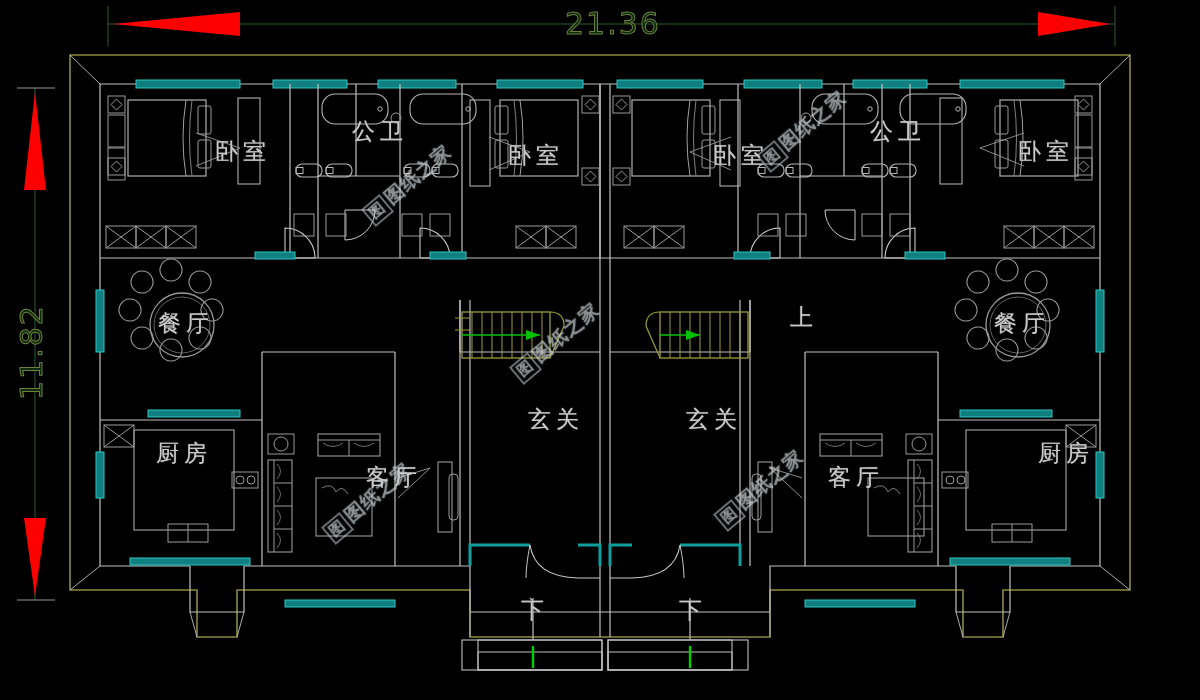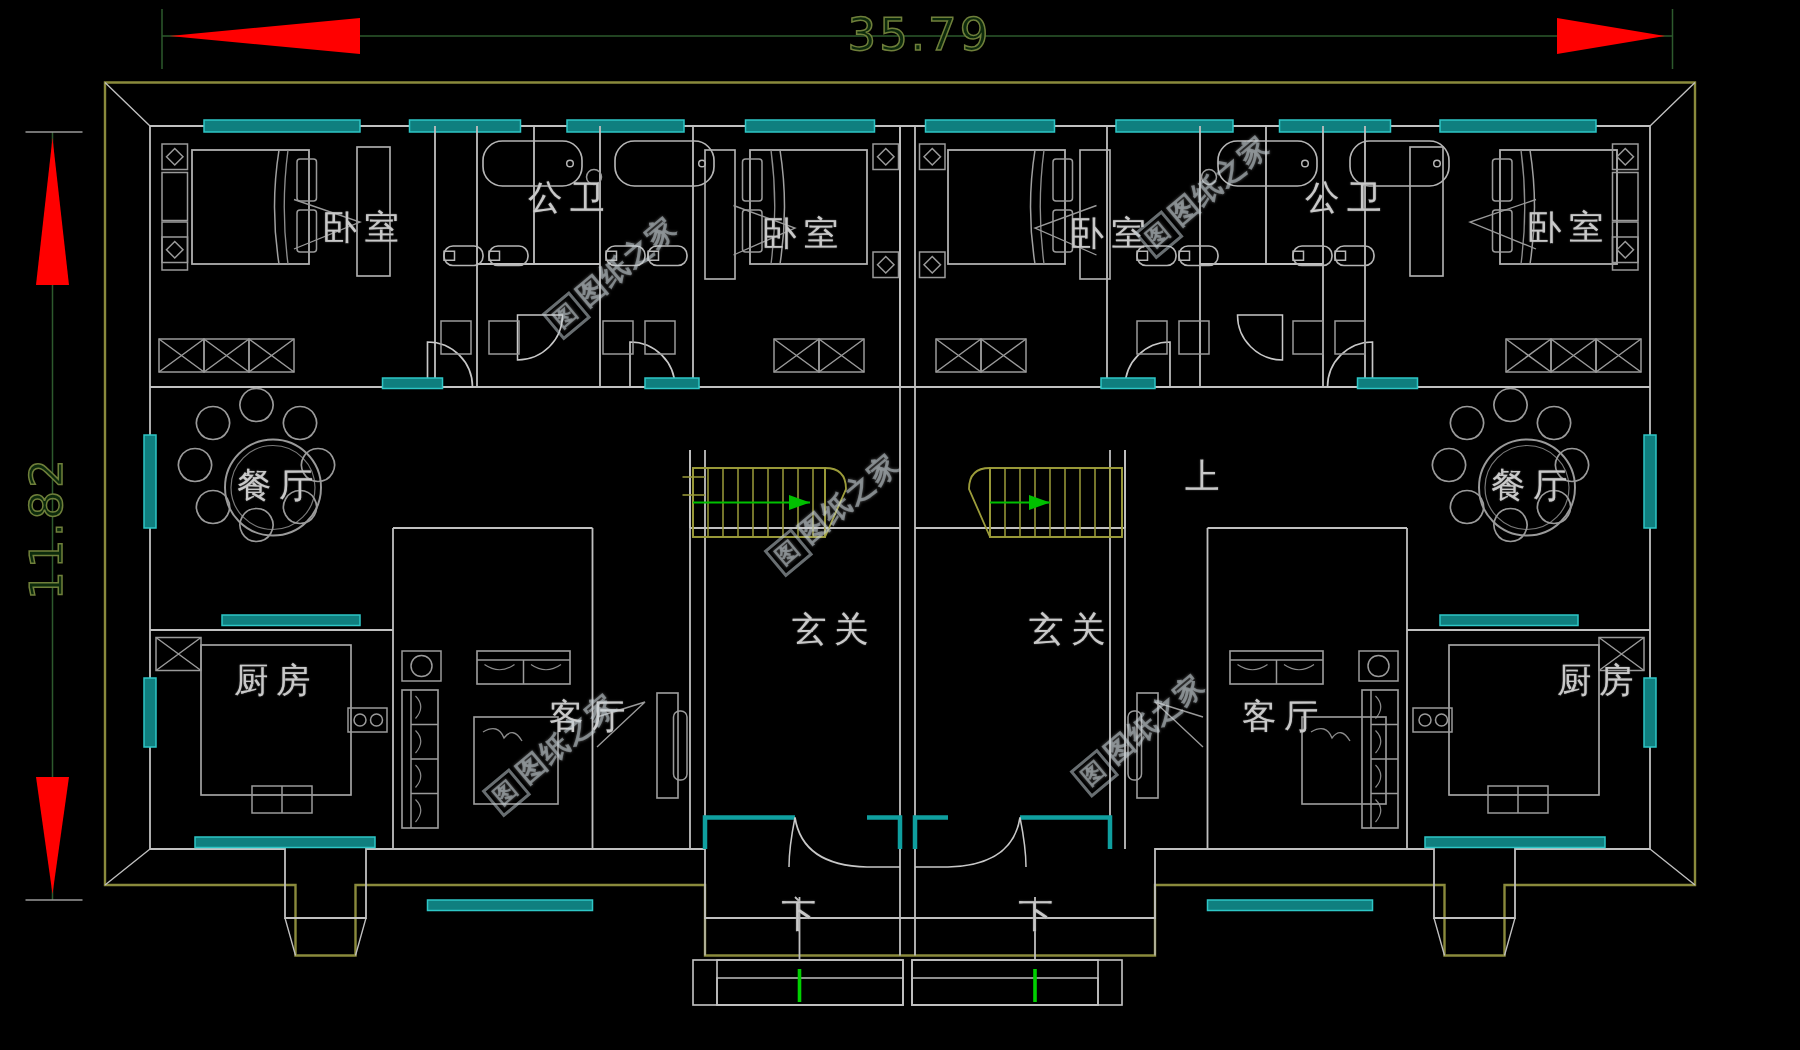--- a/index.html
+++ b/index.html
@@ -376,21 +376,21 @@
     <g stroke="#9a9a9a" stroke-width=".9" fill="none">
       <path d="M196,133 L240,148 L196,166"></path>
       <path d="M489,137 L530,152 L489,170"></path>
       <path d="M731,137 L690,152 L731,170"></path>
       <path d="M1024,133 L980,148 L1024,166"></path>
       <path d="M398,478 L430,468 L398,498"></path>
       <path d="M802,478 L770,468 L802,498"></path>
     </g>
   </svg>
 
-  <div class="dimtxt" style="left:565px;top:6px;">35.79</div>
+  <div class="dimtxt" style="left:565px;top:6px;">21.36</div>
   <div class="dimtxt vert" style="left:14px;top:400px;">11.82</div>
 
   <div class="lbl" style="left:215px;top:136px;">卧室</div>
   <div class="lbl" style="left:352px;top:116px;">公卫</div>
   <div class="lbl" style="left:508px;top:140px;">卧室</div>
   <div class="lbl" style="left:713px;top:140px;">卧室</div>
   <div class="lbl" style="left:870px;top:116px;">公卫</div>
   <div class="lbl" style="left:1018px;top:136px;">卧室</div>
   <div class="lbl" style="left:158px;top:308px;">餐厅</div>
   <div class="lbl" style="left:994px;top:308px;">餐厅</div>

